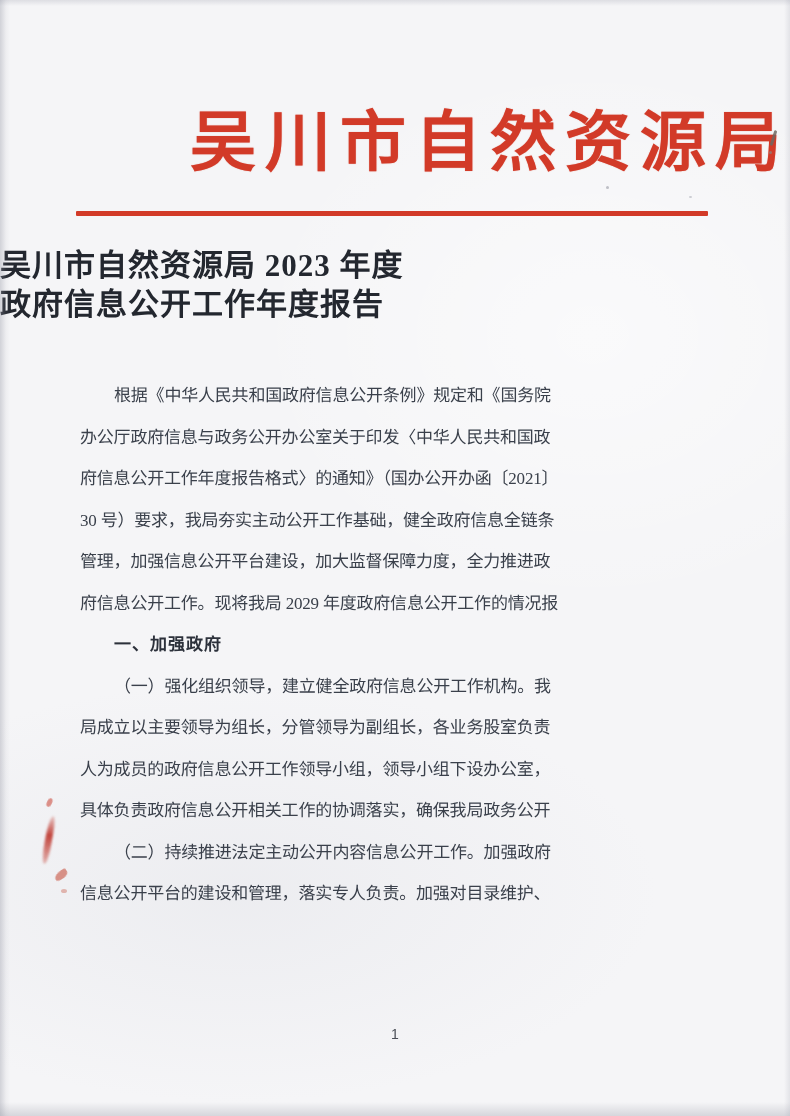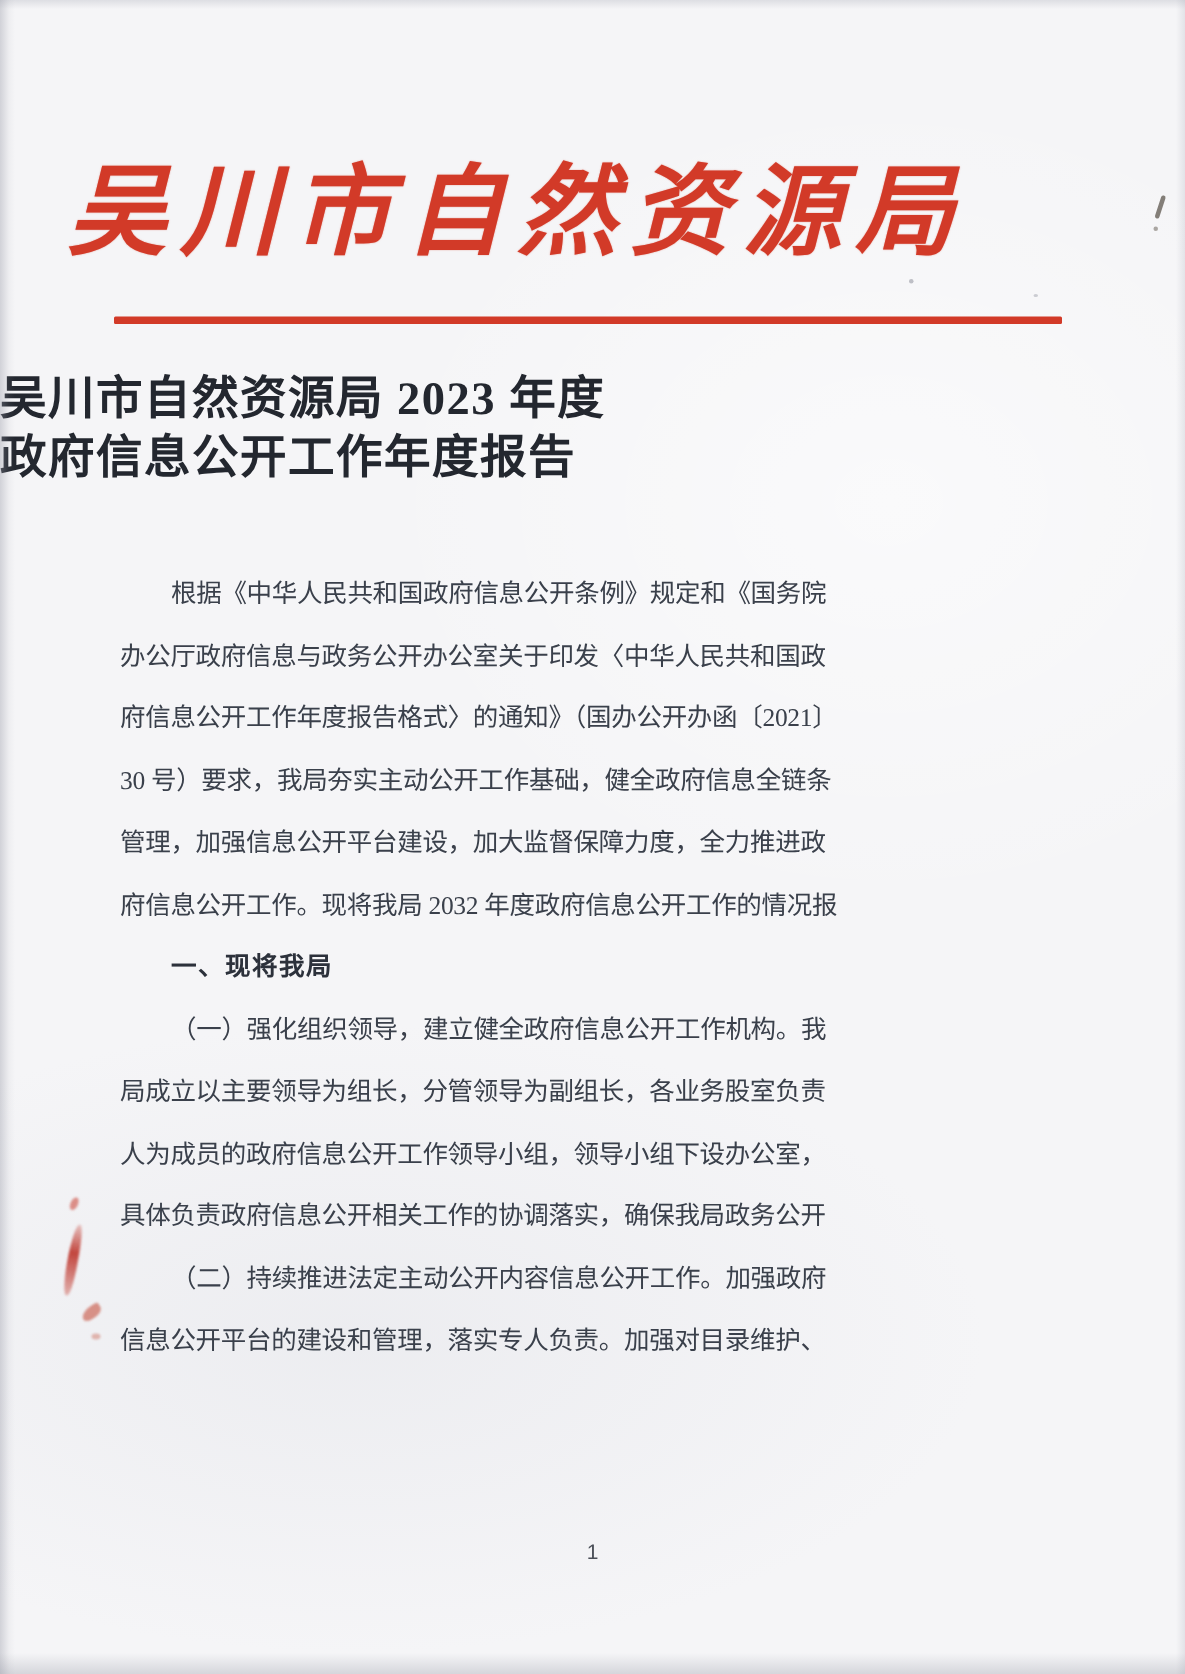--- a/index.html
+++ b/index.html
@@ -30,29 +30,28 @@
   .edge-top{left:0;top:0;right:0;height:6px;
     background:linear-gradient(to bottom, rgba(160,162,175,0.28), transparent);}
   .edge-bottom{left:0;bottom:0;right:0;height:14px;
     background:linear-gradient(to top, rgba(140,142,155,0.30), transparent);}
   .edge-right{top:0;right:0;bottom:0;width:6px;
     background:linear-gradient(to left, rgba(160,162,175,0.22), transparent);}
 
   
   .org-name{
     position:absolute;top:100px;left:0;right:0;
-    text-align:left;
+    text-align:right;
     padding-left:45px;
     font-size:66px;line-height:86px;
     font-weight:700;
     letter-spacing:9px;
     color:var(--accent);
     text-shadow:0 0 1px rgba(210,58,40,0.55);
     white-space:nowrap;
-    font-style:italic;
   }
   .red-rule{
     position:absolute;top:211px;left:76px;
     width:632px;height:5px;
     background:var(--accent);
     border-radius:1px;
   }
 
   
   .doc-title{
@@ -149,24 +148,24 @@
   </div>
 
   <div class="doc-body">
 
     <div class="para">
         <div class="line">根据《中华人民共和国政府信息公开条例》规定和《国务院</div>
         <div class="line">办公厅政府信息与政务公开办公室关于印发〈中华人民共和国政</div>
         <div class="line">府信息公开工作年度报告格式〉的通知》（国办公开办函〔2021〕</div>
         <div class="line">30 号）要求，我局夯实主动公开工作基础，健全政府信息全链条</div>
         <div class="line">管理，加强信息公开平台建设，加大监督保障力度，全力推进政</div>
-        <div class="line">府信息公开工作。现将我局 2032 年度政府信息公开工作的情况报</div>
+        <div class="line">府信息公开工作。现将我局 2029 年度政府信息公开工作的情况报</div>
       </div>
 
-    <div class="heading">一、现将我局</div>
+    <div class="heading">一、加强政府</div>
 
     <div class="para">
         <div class="line">（一）强化组织领导，建立健全政府信息公开工作机构。我</div>
         <div class="line">局成立以主要领导为组长，分管领导为副组长，各业务股室负责</div>
         <div class="line">人为成员的政府信息公开工作领导小组，领导小组下设办公室，</div>
         <div class="line">具体负责政府信息公开相关工作的协调落实，确保我局政务公开</div>
       </div>
 
     <div class="para">
         <div class="line">（二）持续推进法定主动公开内容信息公开工作。加强政府</div>

